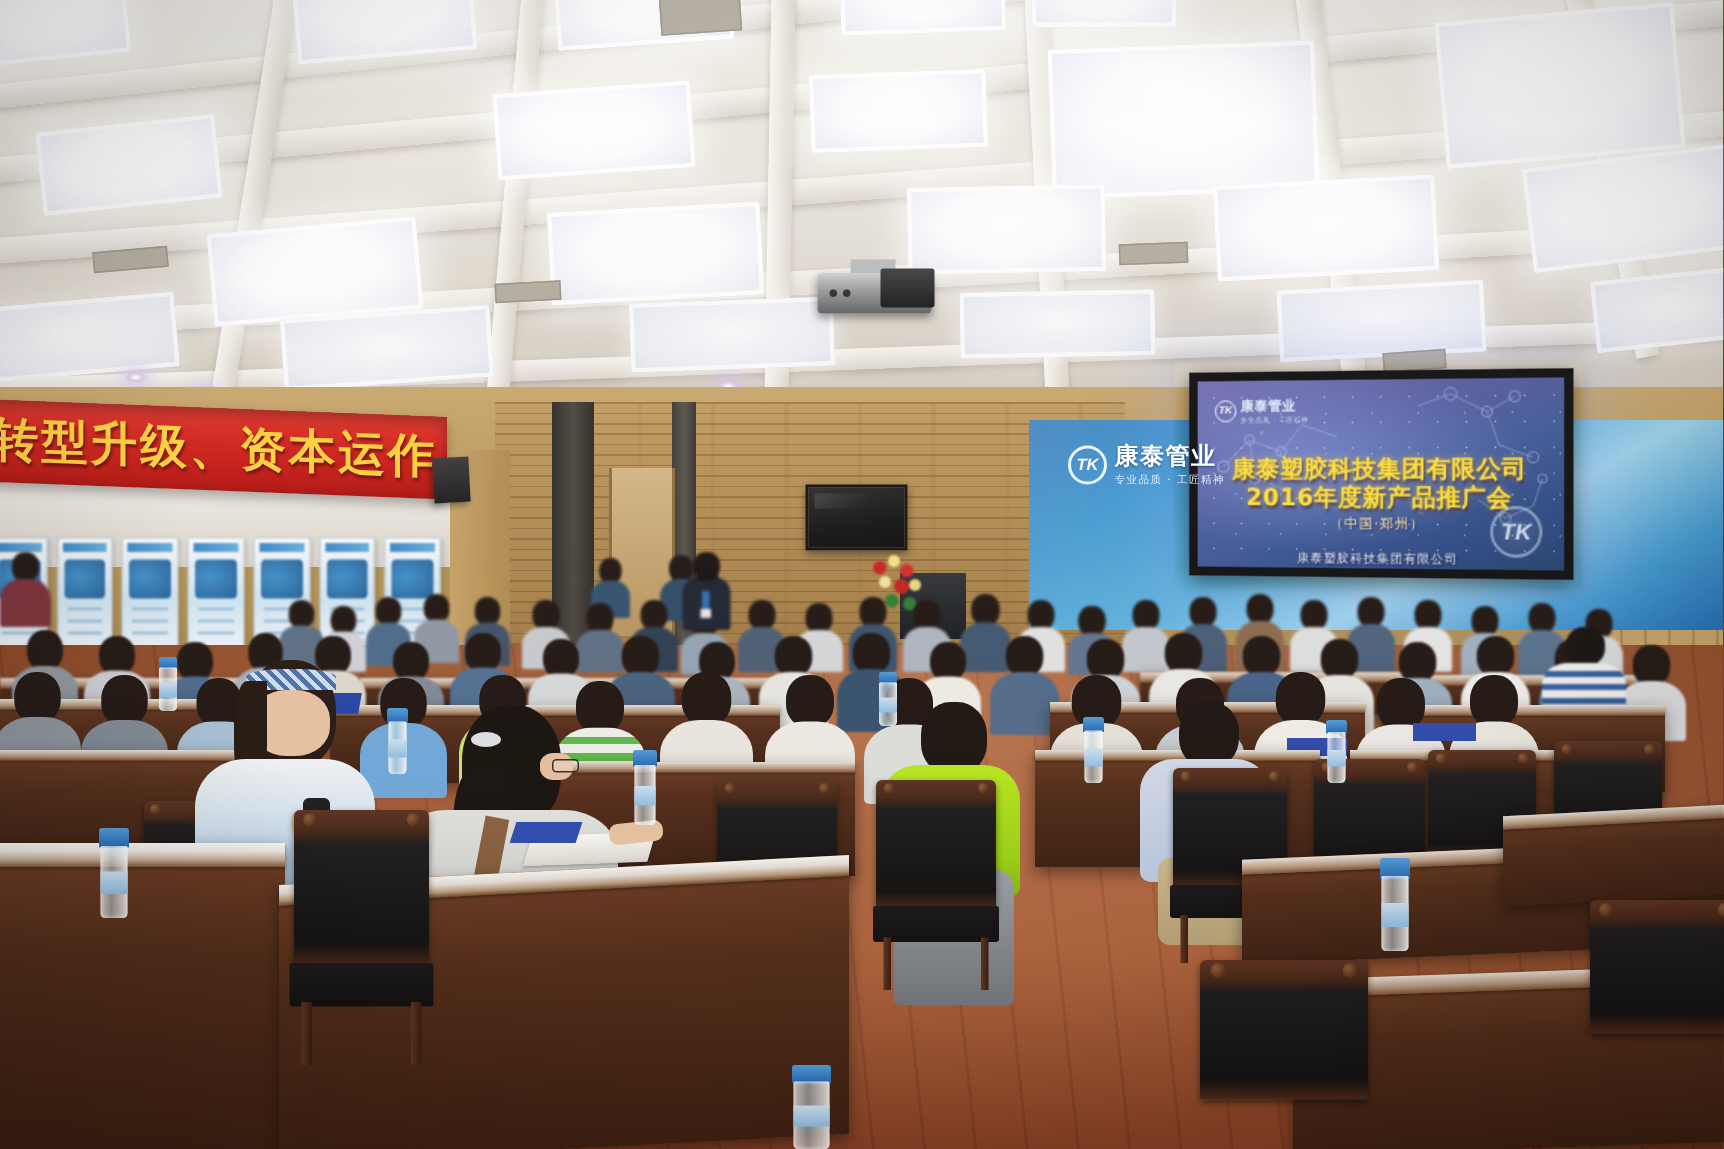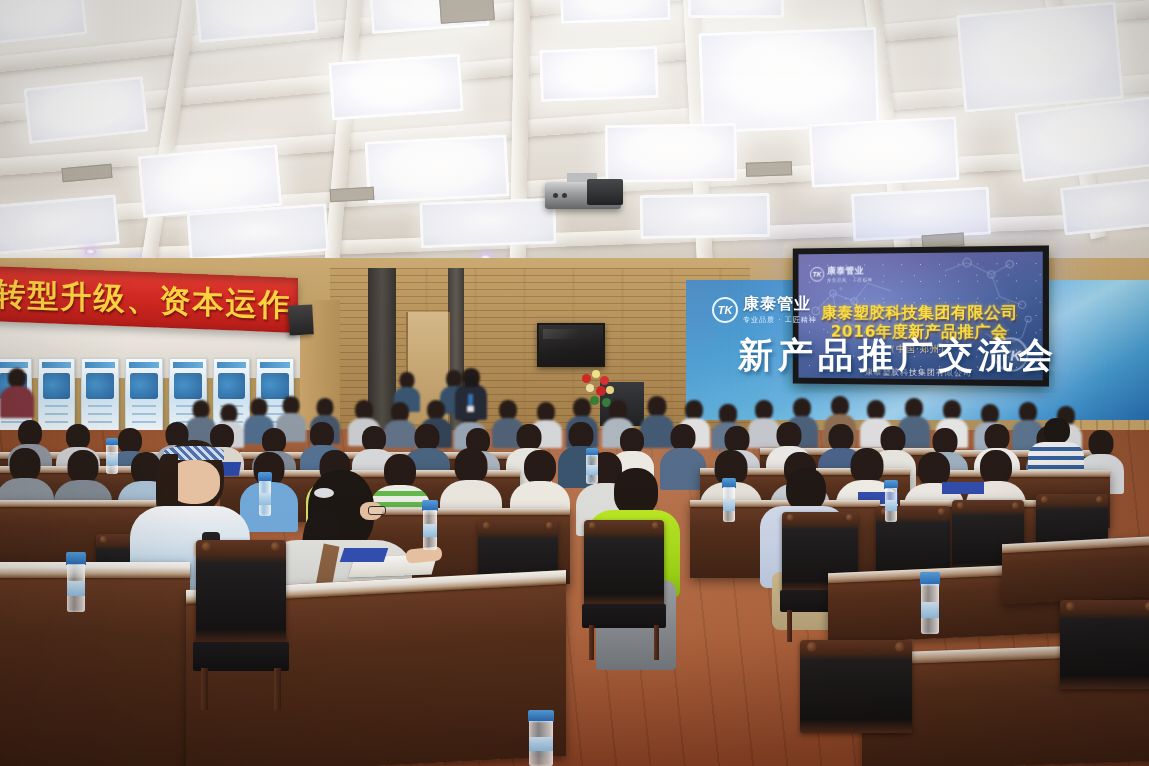--- a/index.html
+++ b/index.html
@@ -381,21 +381,20 @@
   <div class="tv"></div>
 
   <div class="backdrop">
     <div class="bd-logo">
       <div class="tk">TK</div>
       <div>
         <div class="nm">康泰管业</div>
         <div class="sl">专业品质 · 工匠精神</div>
       </div>
     </div>
-    <div class="bd-text">新产品推广交流会</div>
   </div>
 
   <div class="screen-frame">
     <div class="slide">
       <div class="stars"></div>
       <svg class="netnodes" viewBox="0 0 246 126" preserveAspectRatio="none">
         <g stroke="#cfe0ff" stroke-width="0.7" fill="none" opacity="0.8">
           <path d="M18 58 L36 40 L58 48 L72 30 L96 38"></path>
           <path d="M36 40 L40 66 L62 74"></path>
           <path d="M150 18 L172 10 L196 22 L214 12"></path>

